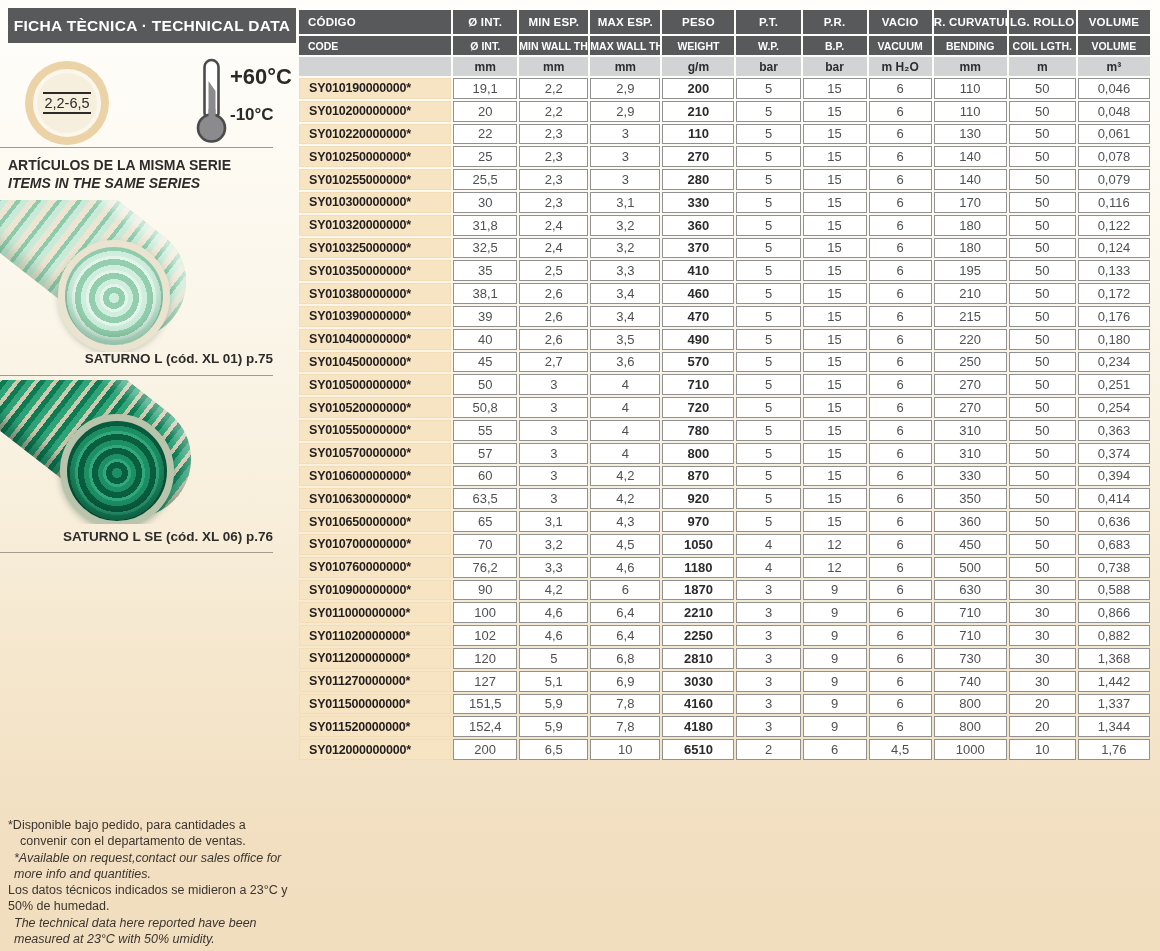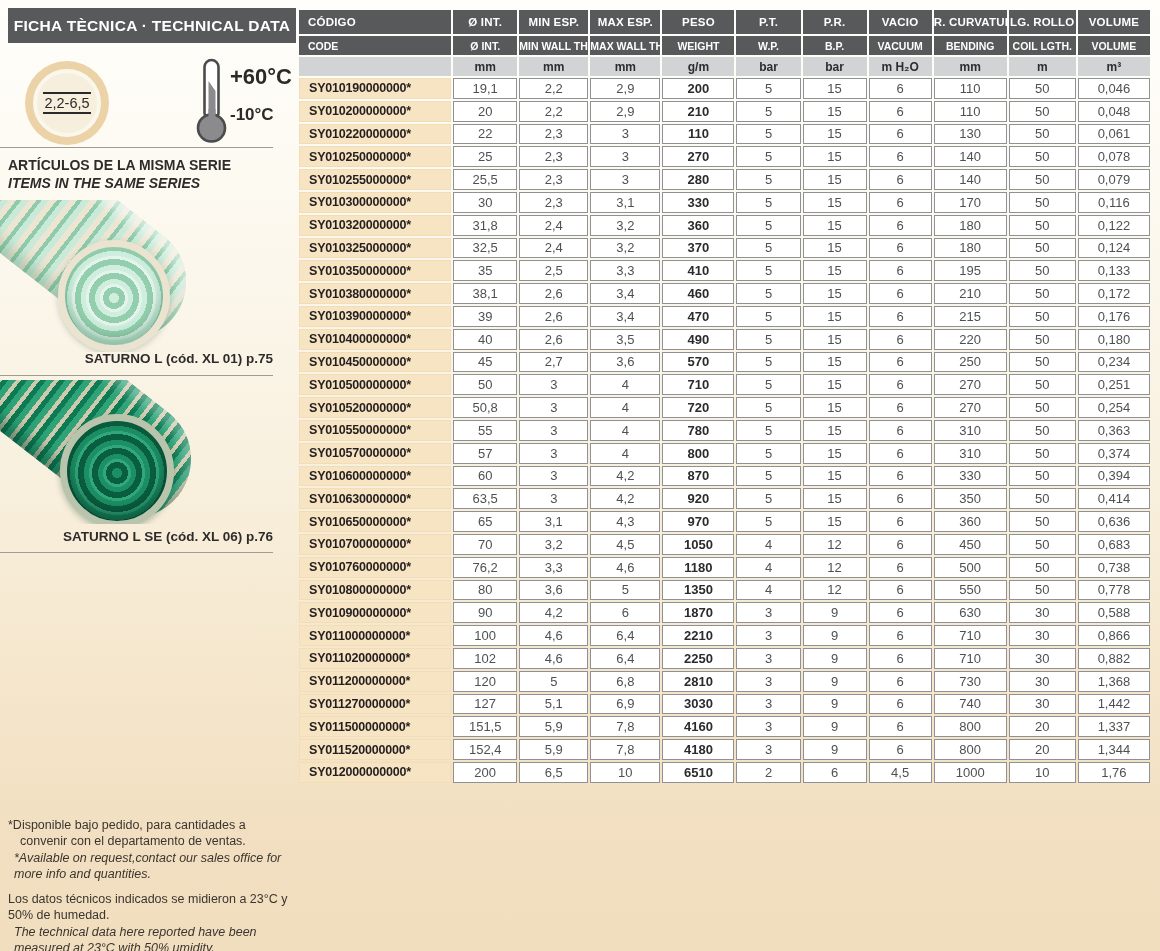--- a/index.html
+++ b/index.html
@@ -72,21 +72,21 @@
     box-shadow:inset 0 -8px 14px rgba(0,50,35,.6), 0 2px 6px rgba(40,80,60,.35);
   }
 
   .caption { position:absolute; width:273px; text-align:right; font-weight:bold; font-size:13.5px; color:#2e2c2b; }
   .cap1 { top:351px; } .cap2 { top:529px; }
 
   .footnotes { position:absolute; left:8px; top:817px; width:280px; font-size:12.5px; color:#3b352f; line-height:1.3; }
   .footnotes p { margin:0; }
   .footnotes .hang { padding-left:12px; text-indent:-12px; }
   .footnotes .en { font-style:italic; padding-left:6px; }
-  .footnotes .gap { margin-top:9px; }
+  .footnotes .gap { margin-top:0; }
 
   
   .tablewrap { position:absolute; left:297px; top:8px; }
   table { border-collapse:separate; border-spacing:2px; table-layout:fixed; width:855px; }
   th, td { overflow:hidden; white-space:nowrap; padding:0; }
   col.c0{width:152px;} col.c1{width:64px;} col.c2{width:69px;} col.c3{width:70px;} col.c4{width:72px;}
   col.c5{width:64px;} col.c6{width:64px;} col.c7{width:63px;} col.c8{width:73px;} col.c9{width:67px;} col.c10{width:72px;}
   thead th { background:#58595b; color:#ffffff; font-weight:bold; text-align:center; }
   tr.r1 th { height:24px; font-size:11.5px; letter-spacing:.2px; }
   tr.r2 th { height:19px; font-size:10.5px; }
@@ -489,33 +489,20 @@
             <td class="c3">4,6</td>
             <td class="c4 peso">1180</td>
             <td class="c5">4</td>
             <td class="c6">12</td>
             <td class="c7">6</td>
             <td class="c8">500</td>
             <td class="c9">50</td>
             <td class="c10">0,738</td>
           </tr>
           <tr>
-            <td class="c0 code">SY010800000000*</td>
-            <td class="c1">80</td>
-            <td class="c2">3,6</td>
-            <td class="c3">5</td>
-            <td class="c4 peso">1350</td>
-            <td class="c5">4</td>
-            <td class="c6">12</td>
-            <td class="c7">6</td>
-            <td class="c8">550</td>
-            <td class="c9">50</td>
-            <td class="c10">0,778</td>
-          </tr>
-          <tr>
             <td class="c0 code">SY010900000000*</td>
             <td class="c1">90</td>
             <td class="c2">4,2</td>
             <td class="c3">6</td>
             <td class="c4 peso">1870</td>
             <td class="c5">3</td>
             <td class="c6">9</td>
             <td class="c7">6</td>
             <td class="c8">630</td>
             <td class="c9">30</td>

